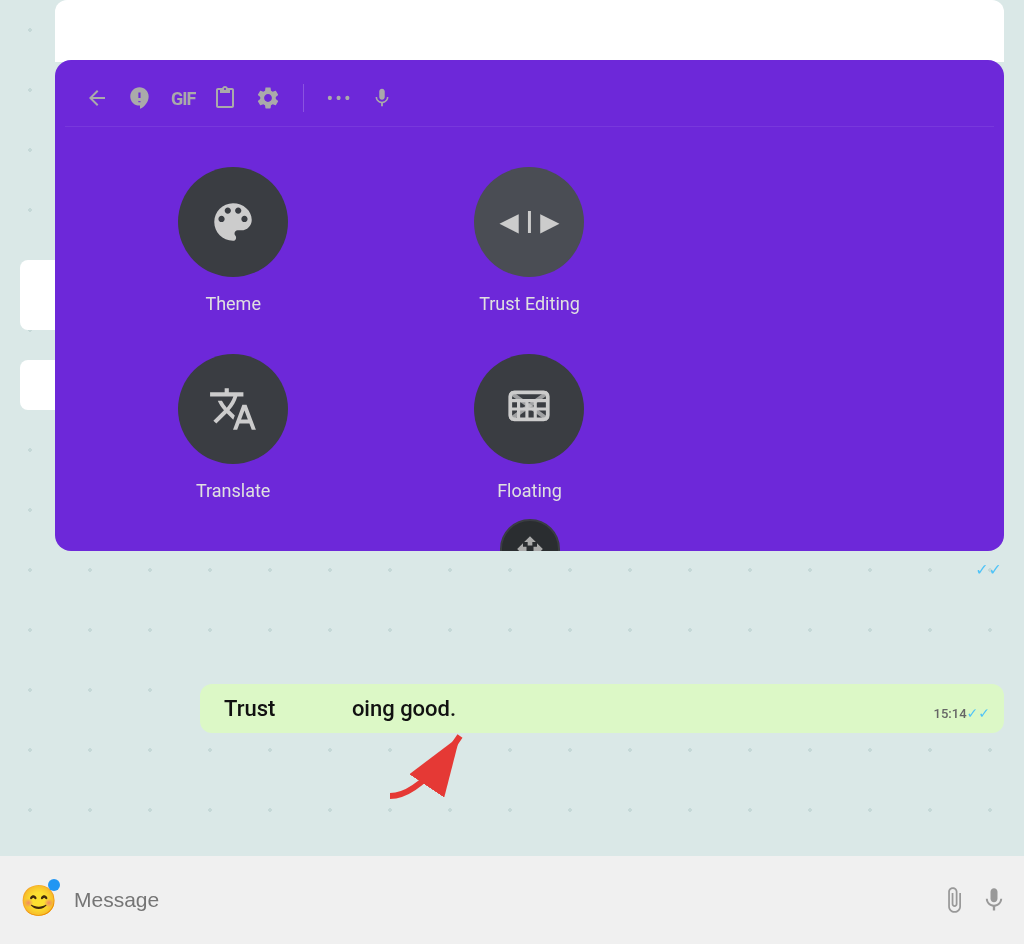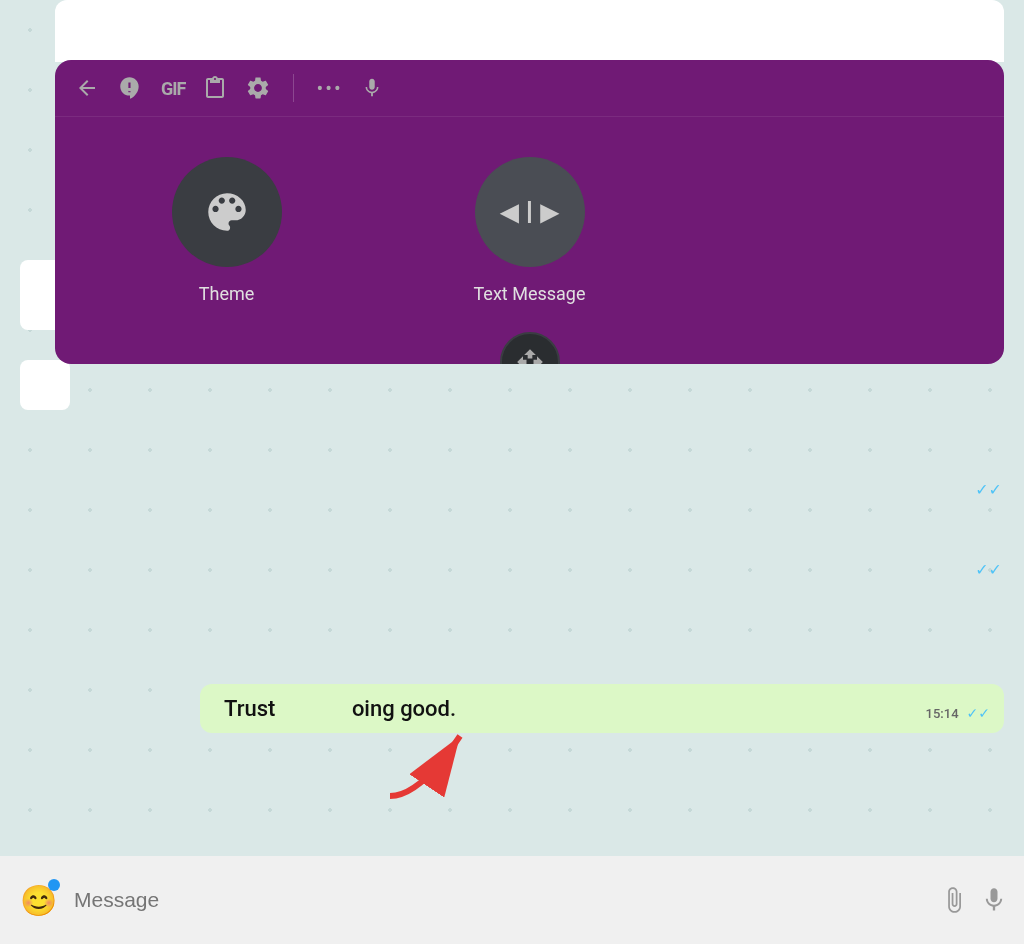--- a/index.html
+++ b/index.html
@@ -44,21 +44,21 @@
       display: flex;
       align-items: center;
       justify-content: space-between;
     }
 
     .msg-time {
       font-size: 13px;
       color: #666;
       display: flex;
       align-items: center;
-      gap: 8px;
+      gap: 0;
       align-self: flex-end;
       white-space: nowrap;
     }
 
     .double-check {
       color: #4fc3f7;
       font-size: 14px;
     }
 
     
@@ -90,22 +90,22 @@
       font-size: 16px;
     }
 
     
     .keyboard-panel {
       position: absolute;
       top: 60px;
       left: 55px;
       right: 20px;
       border-radius: 16px;
-      background: #701a75;
-      padding: 0;
+      background: #6d28d9;
+      padding: 10px;
       overflow: hidden;
       z-index: 10;
     }
 
     
     .toolbar {
       display: flex;
       align-items: center;
       padding: 14px 20px;
       gap: 18px;
@@ -343,27 +343,51 @@
         <svg width="50" height="50" viewBox="0 0 24 24" fill="#ccc">
           <path d="M12 3c-4.97 0-9 4.03-9 9s4.03 9 9 9c.83 0 1.5-.67 1.5-1.5 0-.39-.15-.74-.39-1.01-.23-.26-.38-.61-.38-.99 0-.83.67-1.5 1.5-1.5H16c2.76 0 5-2.24 5-5 0-4.42-4.03-8-9-8zm-5.5 9c-.83 0-1.5-.67-1.5-1.5S5.67 9 6.5 9 8 9.67 8 10.5 7.33 12 6.5 12zm3-4C8.67 8 8 7.33 8 6.5S8.67 5 9.5 5s1.5.67 1.5 1.5S10.33 8 9.5 8zm5 0c-.83 0-1.5-.67-1.5-1.5S13.67 5 14.5 5s1.5.67 1.5 1.5S15.33 8 14.5 8zm3 4c-.83 0-1.5-.67-1.5-1.5S16.67 9 17.5 9s1.5.67 1.5 1.5-.67 1.5-1.5 1.5z"></path>
         </svg>
       </div>
       <span class="menu-label">Theme</span>
     </div>
 
 
     <div class="menu-item">
       <div class="menu-circle" style="background: rgb(74, 77, 84); font-size: 32px; color: rgb(204, 204, 204); font-family: Arial;">◄I►</div>
-      <span class="menu-label">Text Message</span>
+      <span class="menu-label">Trust Editing</span>
     </div>
   </div>
 
   <div class="menu-grid-row2">
 
-
+    <div class="menu-item-row2">
+      <div class="menu-circle">
+        <svg width="50" height="50" viewBox="0 0 24 24" fill="#ccc">
+          <path d="M12.87 15.07l-2.54-2.51.03-.03c1.74-1.94 2.98-4.17 3.71-6.53H17V4h-7V2H8v2H1v1.99h11.17C11.5 7.92 10.44 9.75 9 11.35 8.07 10.32 7.3 9.19 6.69 8h-2c.73 1.63 1.73 3.17 2.98 4.56l-5.09 5.02L4 19l5-5 3.11 3.11.76-2.04zM18.5 10h-2L12 22h2l1.12-3h4.75L21 22h2l-4.5-12zm-2.62 7l1.62-4.33L19.12 17h-3.24z"></path>
+        </svg>
+      </div>
+      <span class="menu-label">Translate</span>
+    </div>
+
+    <div class="menu-item-row2">
+      <div class="menu-circle">
+        <svg width="50" height="50" viewBox="0 0 24 24" fill="#ccc">
+          <rect x="3" y="4" width="18" height="13" rx="2" fill="none" stroke="#ccc" stroke-width="1.8"></rect>
+          <line x1="3" y1="8" x2="21" y2="8" stroke="#ccc" stroke-width="1.5"></line>
+          <line x1="3" y1="12" x2="21" y2="12" stroke="#ccc" stroke-width="1.5"></line>
+          <line x1="7" y1="8" x2="7" y2="17" stroke="#ccc" stroke-width="1.5"></line>
+          <line x1="11" y1="8" x2="11" y2="17" stroke="#ccc" stroke-width="1.5"></line>
+          <line x1="15" y1="8" x2="15" y2="17" stroke="#ccc" stroke-width="1.5"></line>
+
+          <line x1="3" y1="4" x2="21" y2="17" stroke="#ccc" stroke-width="2" opacity="0.7"></line>
+          <line x1="21" y1="4" x2="3" y2="17" stroke="#ccc" stroke-width="2" opacity="0.7"></line>
+        </svg>
+      </div>
+      <span class="menu-label">Floating</span>
+    </div>
   </div>
 
   <div class="move-handle-container">
     <div class="move-handle">
       <svg width="28" height="28" viewBox="0 0 24 24" fill="#aaa">
         <path d="M10 9h4V6h3l-5-5-5 5h3v3zm-1 1H6V7l-5 5 5 5v-3h3v-4zm14 2l-5-5v3h-3v4h3v3l5-5zm-9 3h-4v3H7l5 5 5-5h-3v-3z"></path>
       </svg>
     </div>
   </div>
 

